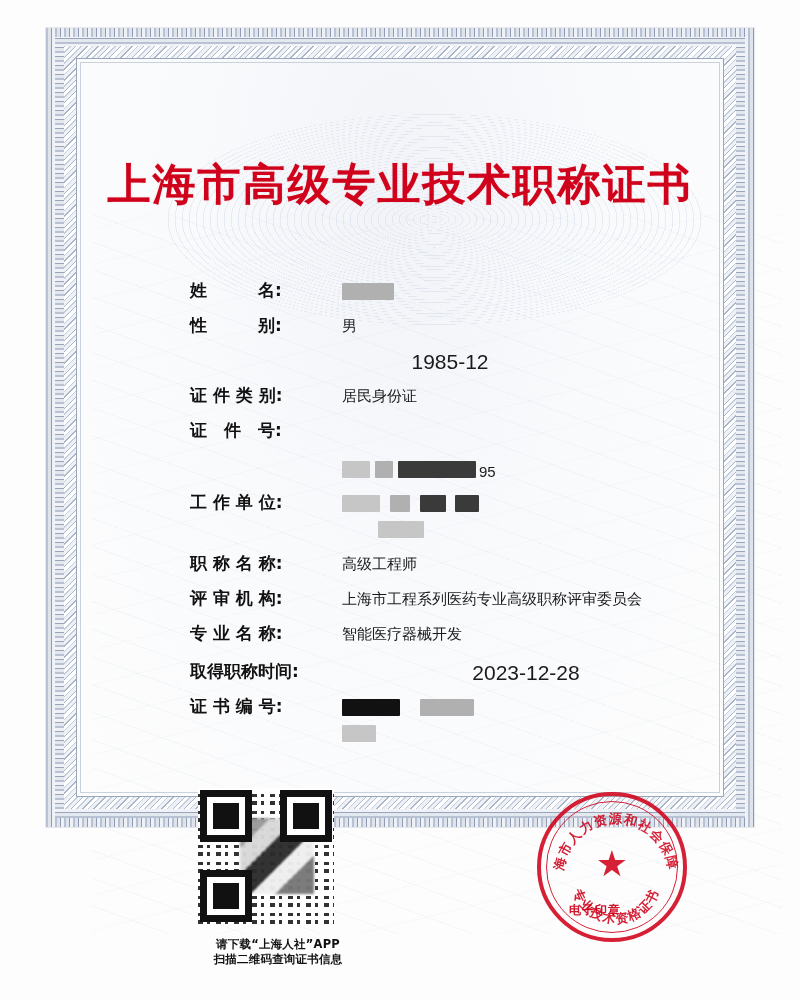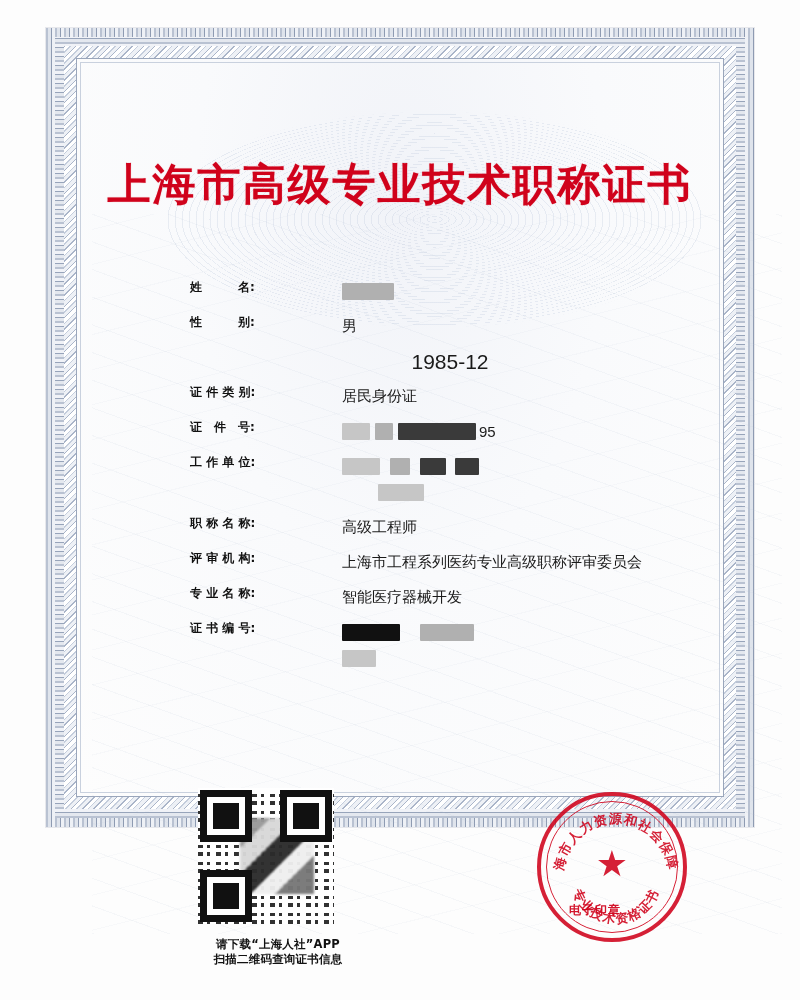--- a/index.html
+++ b/index.html
@@ -145,21 +145,21 @@
     min-height: 26px;
   }
   .row.gap-top { margin-top: 12px; }
 
   .label {
     width: 152px;
     flex: 0 0 152px;
     color: #111111;
     font-family: "DejaVu Sans", "Liberation Sans", sans-serif;
     font-weight: bold;
-    font-size: 12px;
+    font-size: 17px;
     text-align: justify;
     white-space: nowrap;
     letter-spacing: 0px;
   }
 
   .value {
     flex: 1 1 auto;
     color: #1a1a1a;
     font-family: "DejaVu Sans", "Liberation Sans", sans-serif;
     font-size: 15px;
@@ -179,21 +179,21 @@
     height: 17px;
     vertical-align: middle;
     margin-right: 5px;
     border-radius: 1px;
   }
   .r-grey  { background: #b0b0b0; }
   .r-dark  { background: #3a3a3a; }
   .r-black { background: #111111; }
   .r-light { background: #c6c6c6; }
 
-  .redact-row { display: flex; align-items: center; flex-wrap: wrap; }
+  .redact-row { display: flex; flex-wrap: wrap; margin-top: 40px; }
   .redact-row .tail {
     font-family: "Liberation Sans", sans-serif;
     font-size: 15px;
     color: #1a1a1a;
     margin-left: -2px;
   }
   .stack2 { display: block; }
   .stack2 .line2 { margin-top: 5px; }
 
   
@@ -387,20 +387,24 @@
         <div class="row">
           <div class="label">评 审 机 构:</div>
           <div class="value" style="max-width:330px">上海市工程系列医药专业高级职称评审委员会</div>
         </div>
 
         <div class="row">
           <div class="label">专 业 名 称:</div>
           <div class="value">智能医疗器械开发</div>
         </div>
 
+        <div class="row gap-top">
+          <div class="label">取得职称时间:</div>
+          <div class="value latin">2023-12-28</div>
+        </div>
 
         <div class="row">
           <div class="label">证 书 编 号:</div>
           <div class="value stack2">
             <span class="redact r-black" style="width:58px"></span>
             <span class="redact r-grey" style="width:54px;margin-left:10px"></span>
             <span class="line2" style="display:block">
               <span class="redact r-light" style="width:34px"></span>
             </span>
           </div>

